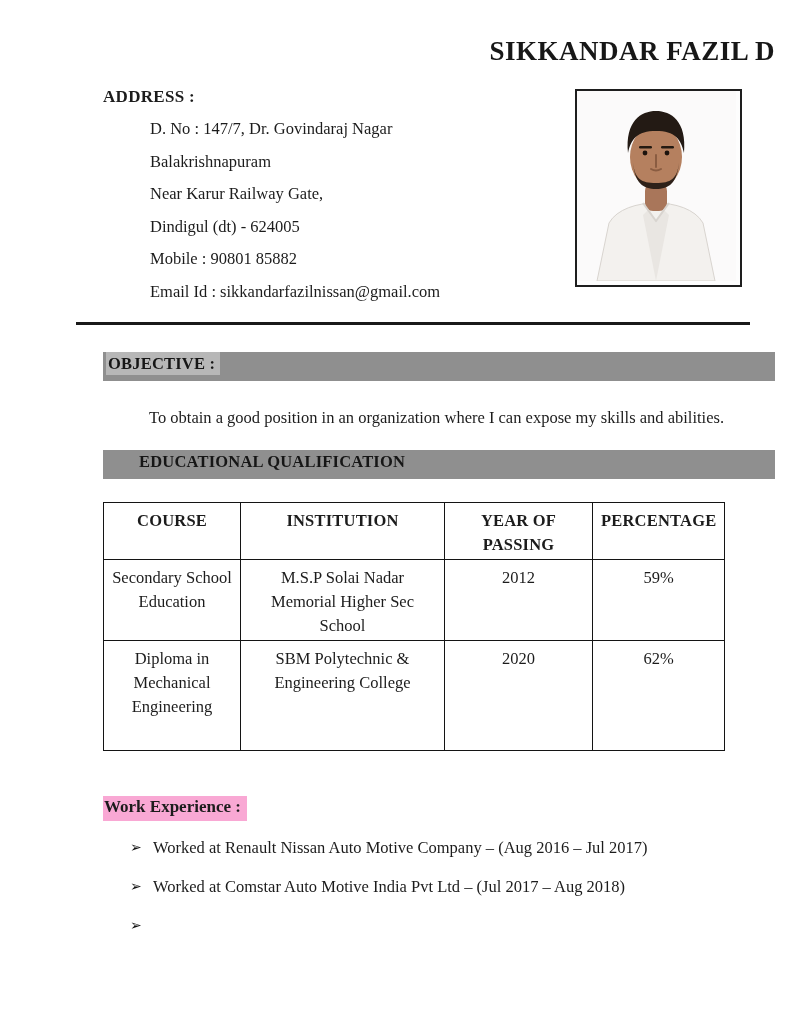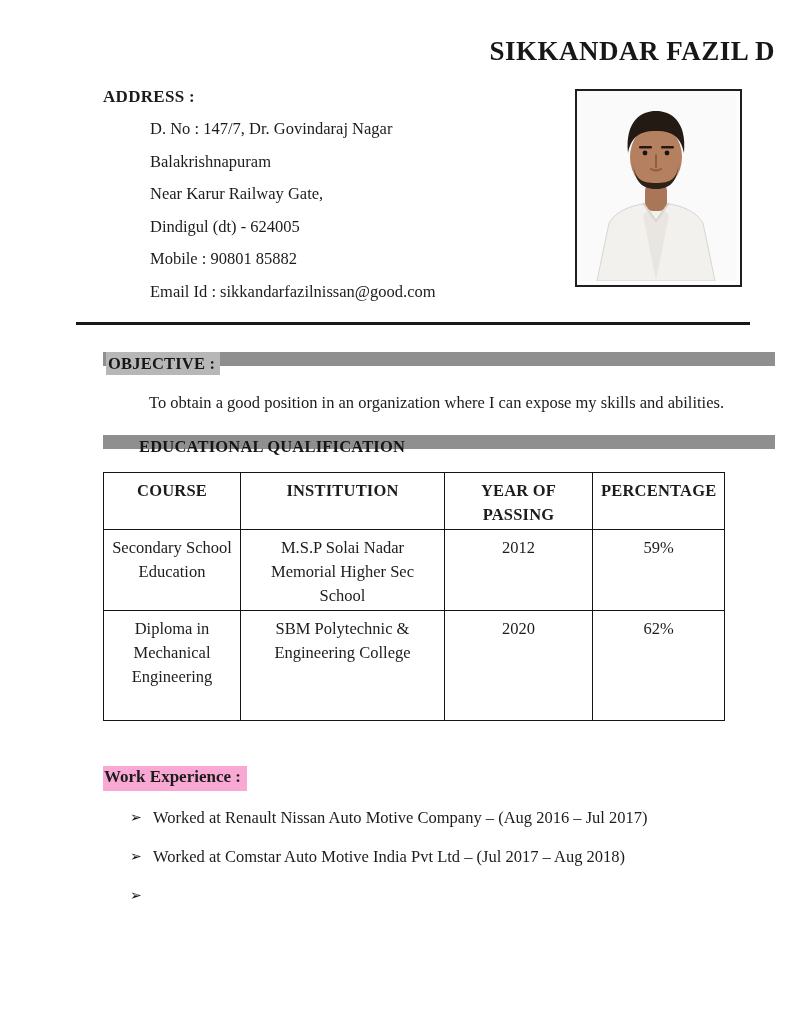--- a/index.html
+++ b/index.html
@@ -53,21 +53,21 @@
   }
   .photo-frame svg { display: block; }
   .thick-rule {
     height: 3px;
     background: #191919;
     width: 674px;
     margin: 14px 0 0 -27px;
   }
   .section-bar {
     margin-top: 27px;
-    height: 14px;
+    height: 29px;
     line-height: 23px;
     background: #8f8f8f;
     font-weight: bold;
     font-size: 16.5px;
     color: #161616;
     width: 672px;
     box-sizing: border-box;
     padding-left: 3px;
     letter-spacing: 0.2px;
   }
@@ -145,21 +145,21 @@
 
   <div class="top-row">
     <div class="address-block">
       <div class="addr-label">ADDRESS :</div>
       <div class="addr-lines">
         <div class="addr-line">D. No : 147/7, Dr. Govindaraj Nagar</div>
         <div class="addr-line">Balakrishnapuram</div>
         <div class="addr-line">Near Karur Railway Gate,</div>
         <div class="addr-line">Dindigul (dt) - 624005</div>
         <div class="addr-line">Mobile : 90801 85882</div>
-        <div class="addr-line">Email Id : sikkandarfazilnissan@good.com</div>
+        <div class="addr-line">Email Id : sikkandarfazilnissan@gmail.com</div>
       </div>
     </div>
 
     <div class="photo-frame">
       <svg width="159" height="190" viewBox="0 0 159 190" xmlns="http://www.w3.org/2000/svg">
         <rect x="0" y="0" width="159" height="190" fill="#fbfafa"></rect>
 
         <path d="M20 190 L32 132 C40 118 60 112 79 112 C98 112 118 118 126 132 L138 190 Z" fill="#f3f1ee" stroke="#d8d4cf" stroke-width="1"></path>
         <path d="M72 118 L79 132 L86 118 L92 124 L79 190 L66 124 Z" fill="#e9e6e2"></path>
 

